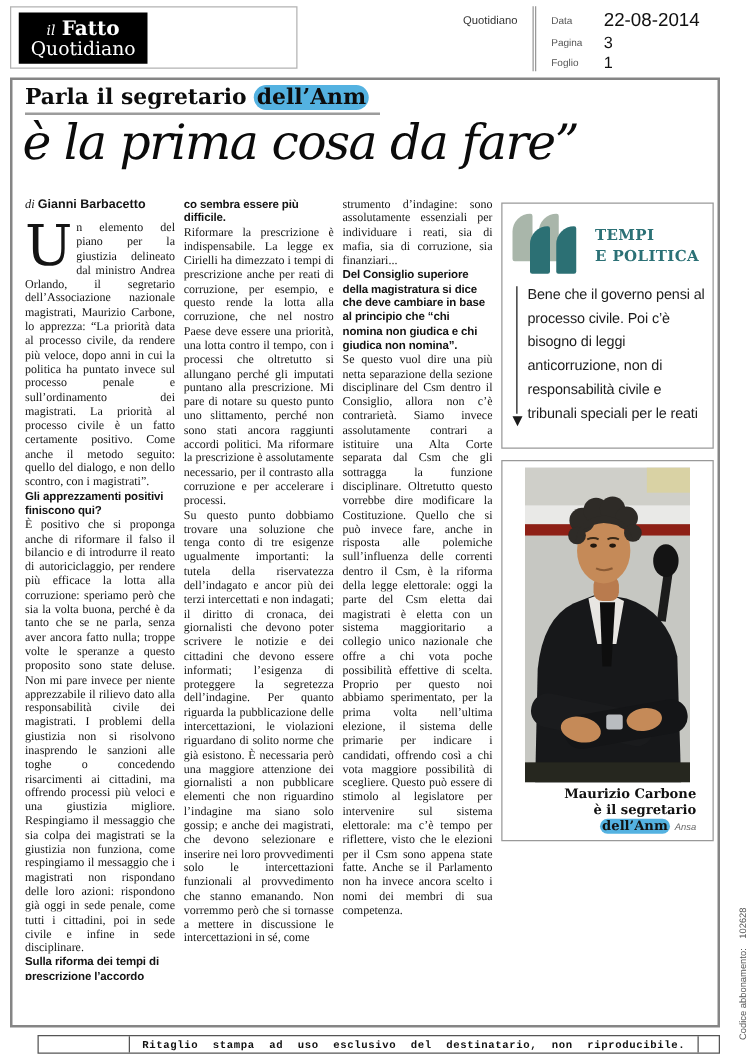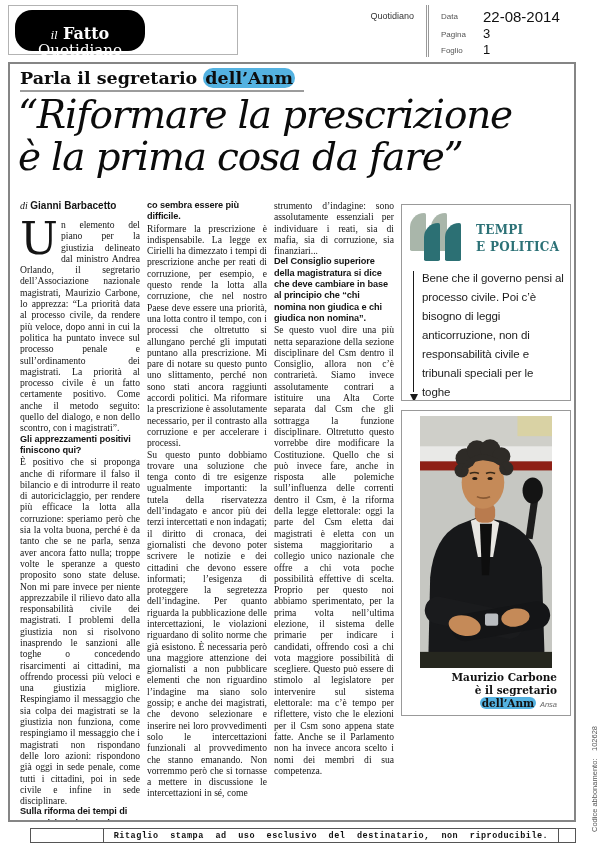--- a/index.html
+++ b/index.html
@@ -4,22 +4,22 @@
 <style>
   html,body { margin:0; padding:0; }
   body {
     width:600px; height:846px; position:relative; background:#fff;
     overflow:hidden; font-family:"Liberation Serif", serif;
   }
 
   
   .page-header { position:absolute; top:5px; left:8px; width:586px; height:52px; display:flex; }
   .logo-frame { width:230px; height:50px; border:1px solid #b3b3b3; box-sizing:border-box; padding:4px 0 0 6px; }
-  .logo-box { width:130px; height:41px; background:#000; color:#fff; text-align:center;
-              font-family:"DejaVu Serif", serif; line-height:1; padding-top:16px; box-sizing:border-box;border-radius:17px; }
+  .logo-box { width:103px; height:41px; background:#000; color:#fff; text-align:center;
+              font-family:"DejaVu Serif", serif; line-height:1; padding-top:5px; box-sizing:border-box; }
   .logo-il { font-style:italic; font-size:11px; }
   .logo-fatto { font-size:16px; font-weight:bold; }
   .logo-l2 { font-size:15px; margin-top:1px; }
   .edition-label { margin-left:auto; margin-right:12px; margin-top:6px;
                    font-family:"Liberation Sans", sans-serif; font-size:9px; color:#333; }
   .data-box { width:168px; border-left:3px double #999; padding:3px 0 0 12px; box-sizing:border-box;
               font-family:"Liberation Sans", sans-serif; }
   .data-row { display:flex; margin-bottom:1px; }
   .data-label { width:42px; font-size:8px; color:#555; padding-top:4px; }
   .data-value { font-size:13px; color:#101010; }
@@ -111,21 +111,20 @@
       <div class="data-label">Foglio</div>
       <div class="data-value">1</div>
     </div>
   </div>
 </div>
 
 <div class="article-box">
   <div class="kicker"><span>Parla il segretario </span><span class="hl">dell’Anm</span></div>
   <div class="kicker-rule"></div>
   <div class="headline">
-    <div>“Riformare la prescrizione</div>
     <div>è la prima cosa da fare”</div>
   </div>
 
   <div class="content">
 
     <div class="col">
       <div class="byline"><span class="prefix">di</span> <span class="name">Gianni Barbacetto</span></div>
       <p><span class="dropcap">U</span><span>n elemento del piano per la giustizia delineato dal ministro Andrea Orlando, il segretario dell’Associazione nazionale magistrati, Maurizio Carbone, lo apprezza: “La priorità data al processo civile, da rendere più veloce, dopo anni in cui la politica ha puntato invece sul processo penale e sull’ordinamento dei magistrati. La priorità al processo civile è un fatto certamente positivo. Come anche il metodo seguito: quello del dialogo, e non dello scontro, con i magistrati”.</span></p>
       <p class="q">Gli apprezzamenti positivi finiscono qui?</p>
       <p>È positivo che si proponga anche di riformare il falso il bilancio e di introdurre il reato di autoriciclaggio, per rendere più efficace la lotta alla corruzione: speriamo però che sia la volta buona, perché è da tanto che se ne parla, senza aver ancora fatto nulla; troppe volte le speranze a questo proposito sono state deluse. Non mi pare invece per niente apprezzabile il rilievo dato alla responsabilità civile dei magistrati. I problemi della giustizia non si risolvono inasprendo le sanzioni alle toghe o concedendo risarcimenti ai cittadini, ma offrendo processi più veloci e una giustizia migliore. Respingiamo il messaggio che sia colpa dei magistrati se la giustizia non funziona, come respingiamo il messaggio che i magistrati non rispondano delle loro azioni: rispondono già oggi in sede penale, come tutti i cittadini, poi in sede civile e infine in sede disciplinare.</p>
@@ -158,21 +157,21 @@
                 <div class="qcomma"></div>
               </div>
           </div>
           <div class="pq-title">
             <div>TEMPI</div>
             <div>E POLITICA</div>
           </div>
         </div>
         <div class="pq-body">
           <div class="pq-arrow"></div>
-          <div class="pq-text">Bene che il governo pensi al processo civile. Poi c’è bisogno di leggi anticorruzione, non di responsabilità civile e tribunali speciali per le toghe</div>
+          <div class="pq-text">Bene che il governo pensi al processo civile. Poi c’è bisogno di leggi anticorruzione, non di responsabilità civile e tribunali speciali per le reati</div>
         </div>
       </div>
 
       <div class="photo-frame">
         <svg class="photo-illustration" viewBox="0 0 130 250" preserveAspectRatio="none">
           <rect width="130" height="250" fill="#c6c7c2"></rect>
           <rect x="0" y="0" width="130" height="30" fill="#cfcfc9"></rect>
           <rect x="96" y="0" width="34" height="20" fill="#d9d2a4"></rect>
           <rect x="0" y="30" width="130" height="15" fill="#e9e9e7"></rect>
           <rect x="0" y="45" width="130" height="9" fill="#8e2016"></rect>

